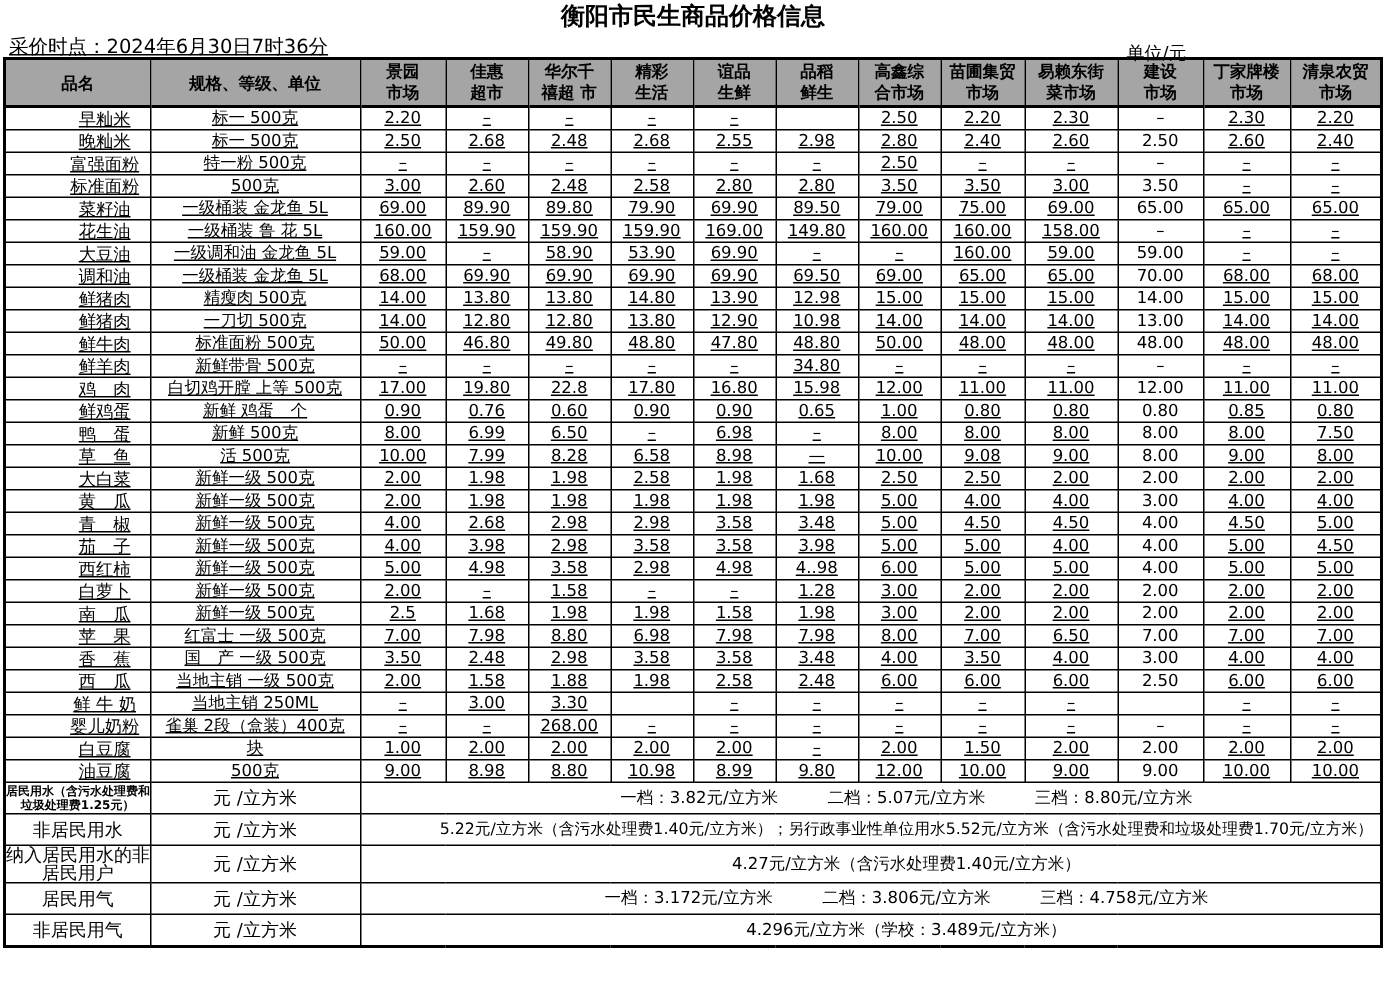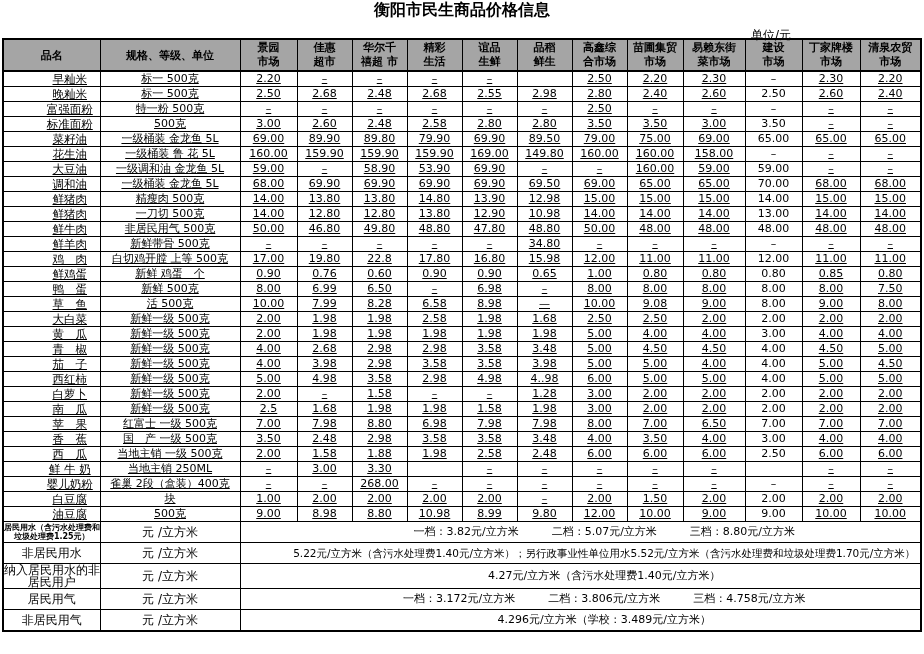--- a/index.html
+++ b/index.html
@@ -1,17 +1,17 @@
 <!DOCTYPE html>
 <html><head>
 <meta charset="utf-8">
 <style>
   html,body{margin:0;padding:0;background:#fff;}
   body{width:924px;height:654px;overflow:hidden;font-family:"DejaVu Sans",sans-serif;color:#000;}
-  .title{height:22px;line-height:22px;text-align:center;font-size:16px;font-weight:bold;font-family:Liberation Mono, monospace;}
+  .title{height:22px;line-height:22px;text-align:center;font-size:16px;font-weight:bold;}
   .meta-row{position:relative;height:16px;font-size:13px;}
   .collect-time{position:absolute;left:6px;top:0;text-decoration:underline;}
   .unit-label{position:absolute;left:735px;top:5px;width:72px;text-align:center;font-size:12px;}
   table{border-collapse:collapse;table-layout:fixed;width:919px;margin-left:2px;}
   th,td{border:1px solid #000;padding:0;text-align:center;overflow:hidden;white-space:nowrap;}
   table{border:2px solid #000;}
   thead th{height:30px;background:#a5a5a5;font-size:11px;font-weight:bold;border-bottom:2px solid #000;}
   thead th div{line-height:14px;}
   tbody td{height:14px;line-height:14px;font-size:11px;}
   td.c-name{font-size:11.5px;padding-left:36px;}
@@ -23,20 +23,21 @@
   tr.util td.u-label .two{display:block;}
   tr.util td.u-value{font-size:11px;white-space:pre;padding-left:48px;}
   tr.util td.u-value.long{font-size:10.5px;}
 </style>
 </head>
 <body>
 
 <div class="title">衡阳市民生商品价格信息</div>
 
 <div class="meta-row">
+  <span class="collect-time">采价时点：2024年6月30日7时36分</span>
   <span class="unit-label">单位/元</span>
 </div>
 
 <table>
   <colgroup>
     <col style="width:97px">
       <col style="width:140px">
     <col style="width:57px">
       <col style="width:55px">
       <col style="width:55px">
@@ -262,21 +263,21 @@
         <td class="c-price"><span class="u">10.98</span></td>
         <td class="c-price"><span class="u">14.00</span></td>
         <td class="c-price"><span class="u">14.00</span></td>
         <td class="c-price"><span class="u">14.00</span></td>
         <td class="c-price"><span>13.00</span></td>
         <td class="c-price"><span class="u">14.00</span></td>
         <td class="c-price"><span class="u">14.00</span></td>
       </tr>
       <tr>
         <td class="c-name"><span class="u">鲜牛肉</span></td>
-        <td class="c-spec"><span class="u">非居民用气 500克</span></td>
+        <td class="c-spec"><span class="u">标准面粉 500克</span></td>
         <td class="c-price"><span class="u">50.00</span></td>
         <td class="c-price"><span class="u">46.80</span></td>
         <td class="c-price"><span class="u">49.80</span></td>
         <td class="c-price"><span class="u">48.80</span></td>
         <td class="c-price"><span class="u">47.80</span></td>
         <td class="c-price"><span class="u">48.80</span></td>
         <td class="c-price"><span class="u">50.00</span></td>
         <td class="c-price"><span class="u">48.00</span></td>
         <td class="c-price"><span class="u">48.00</span></td>
         <td class="c-price"><span>48.00</span></td>

